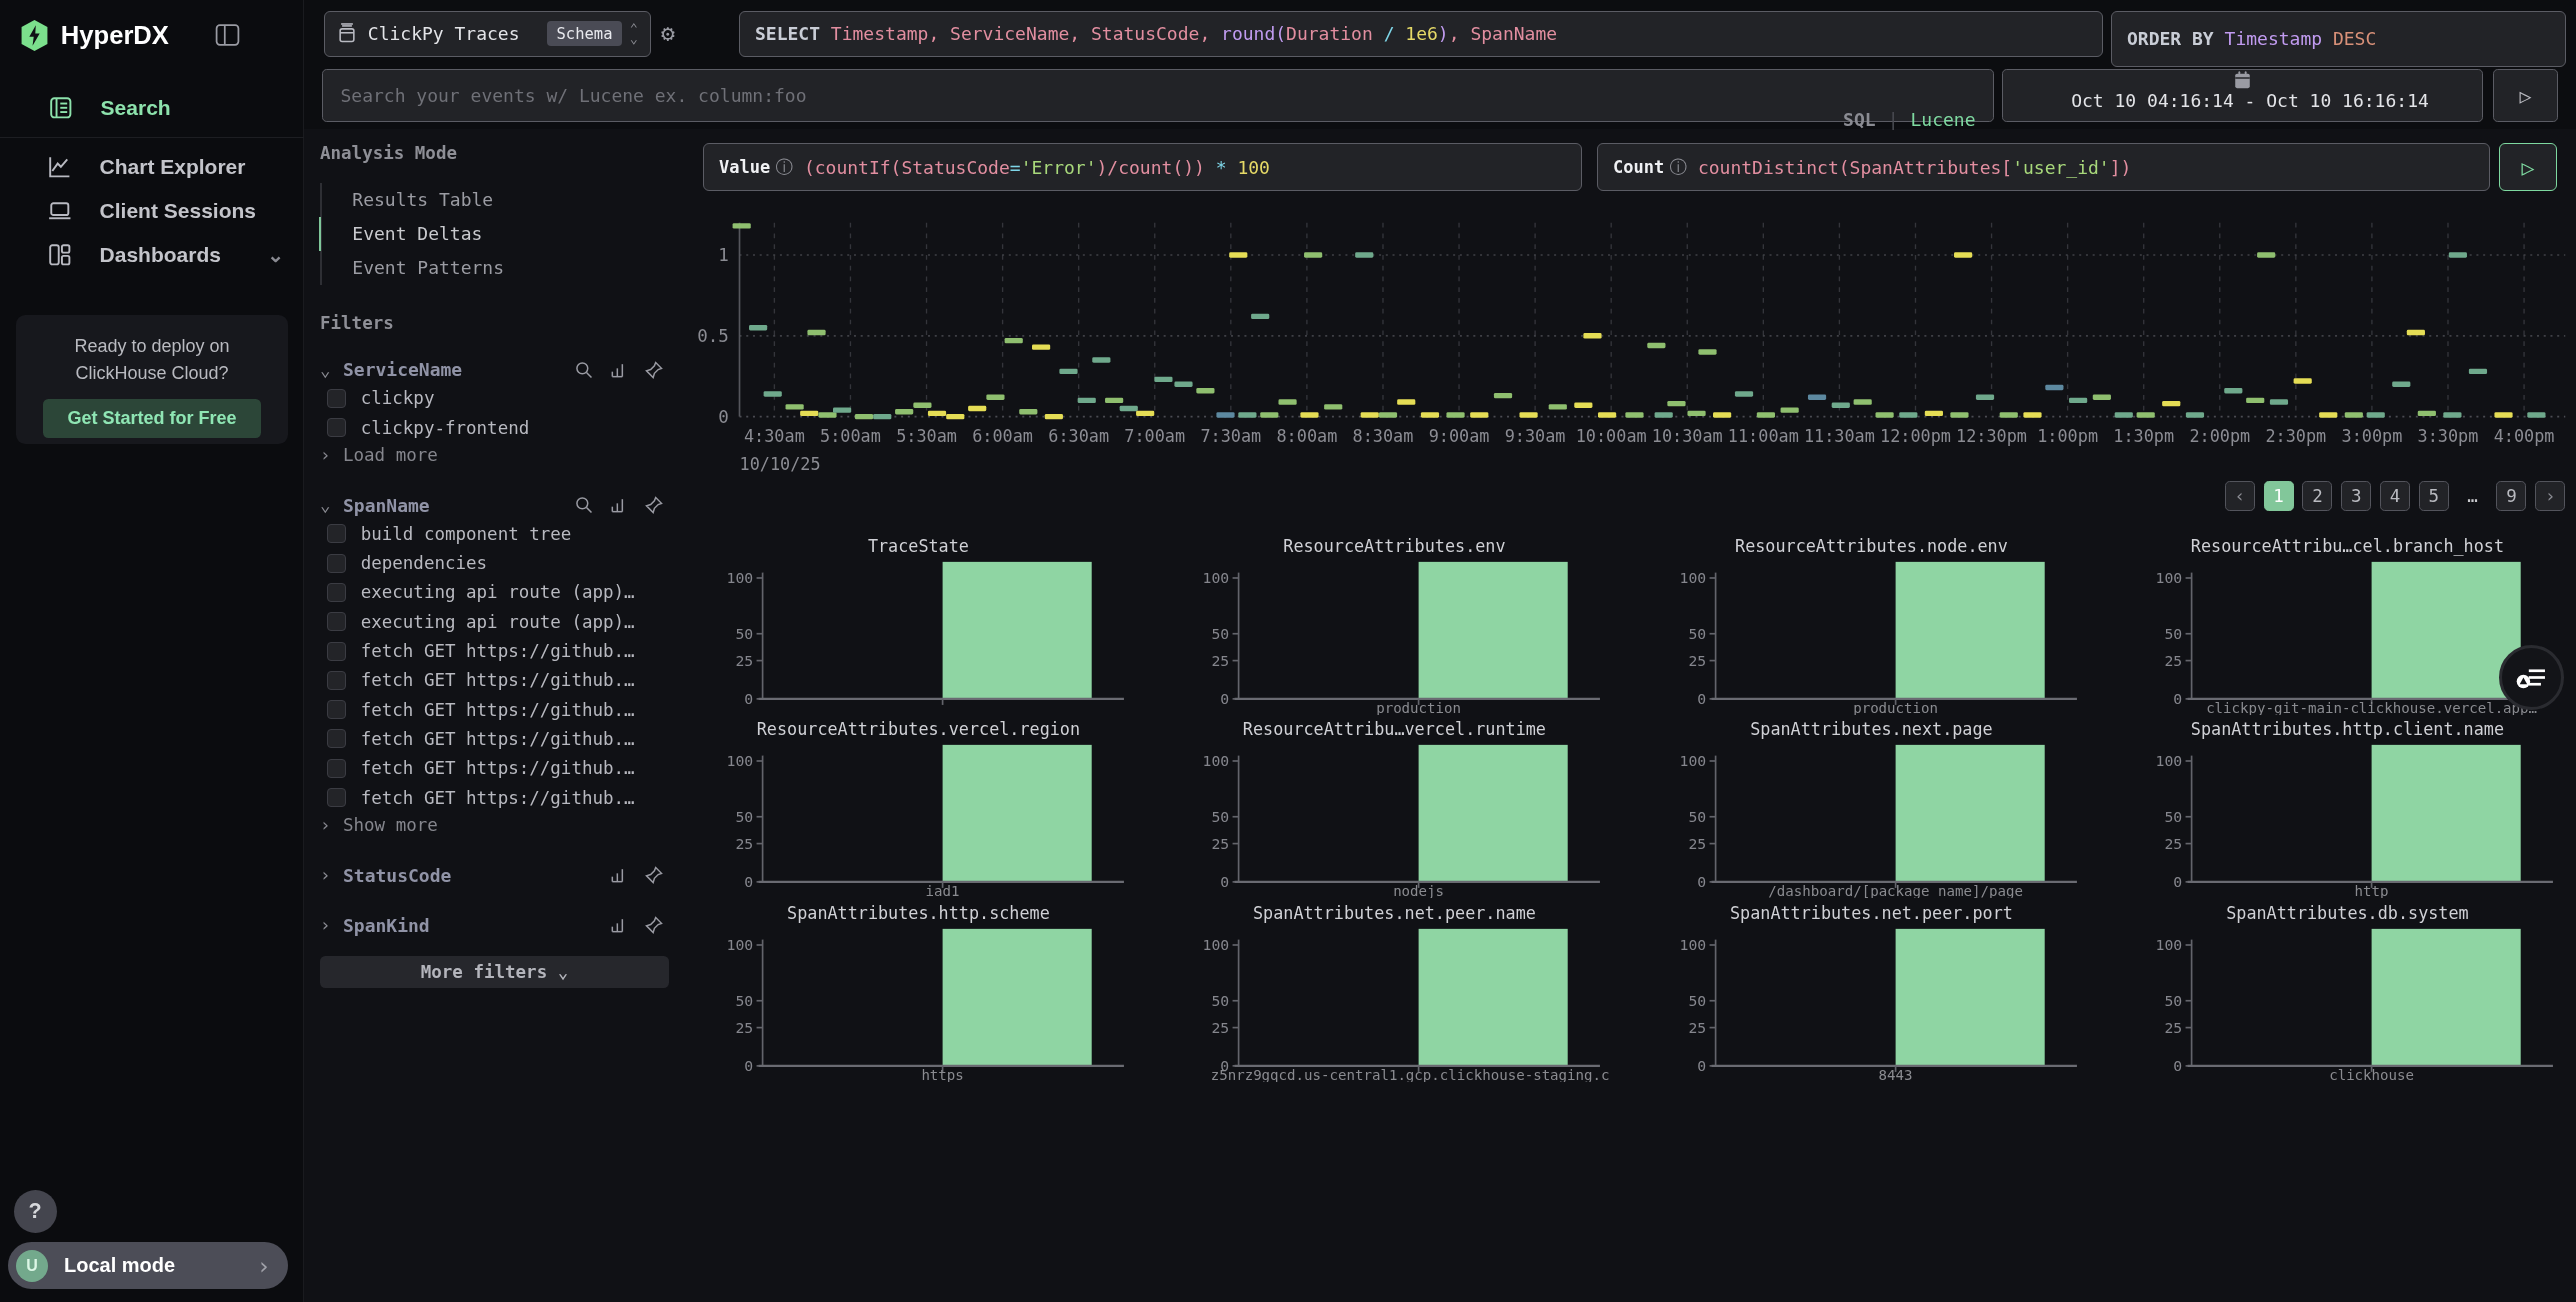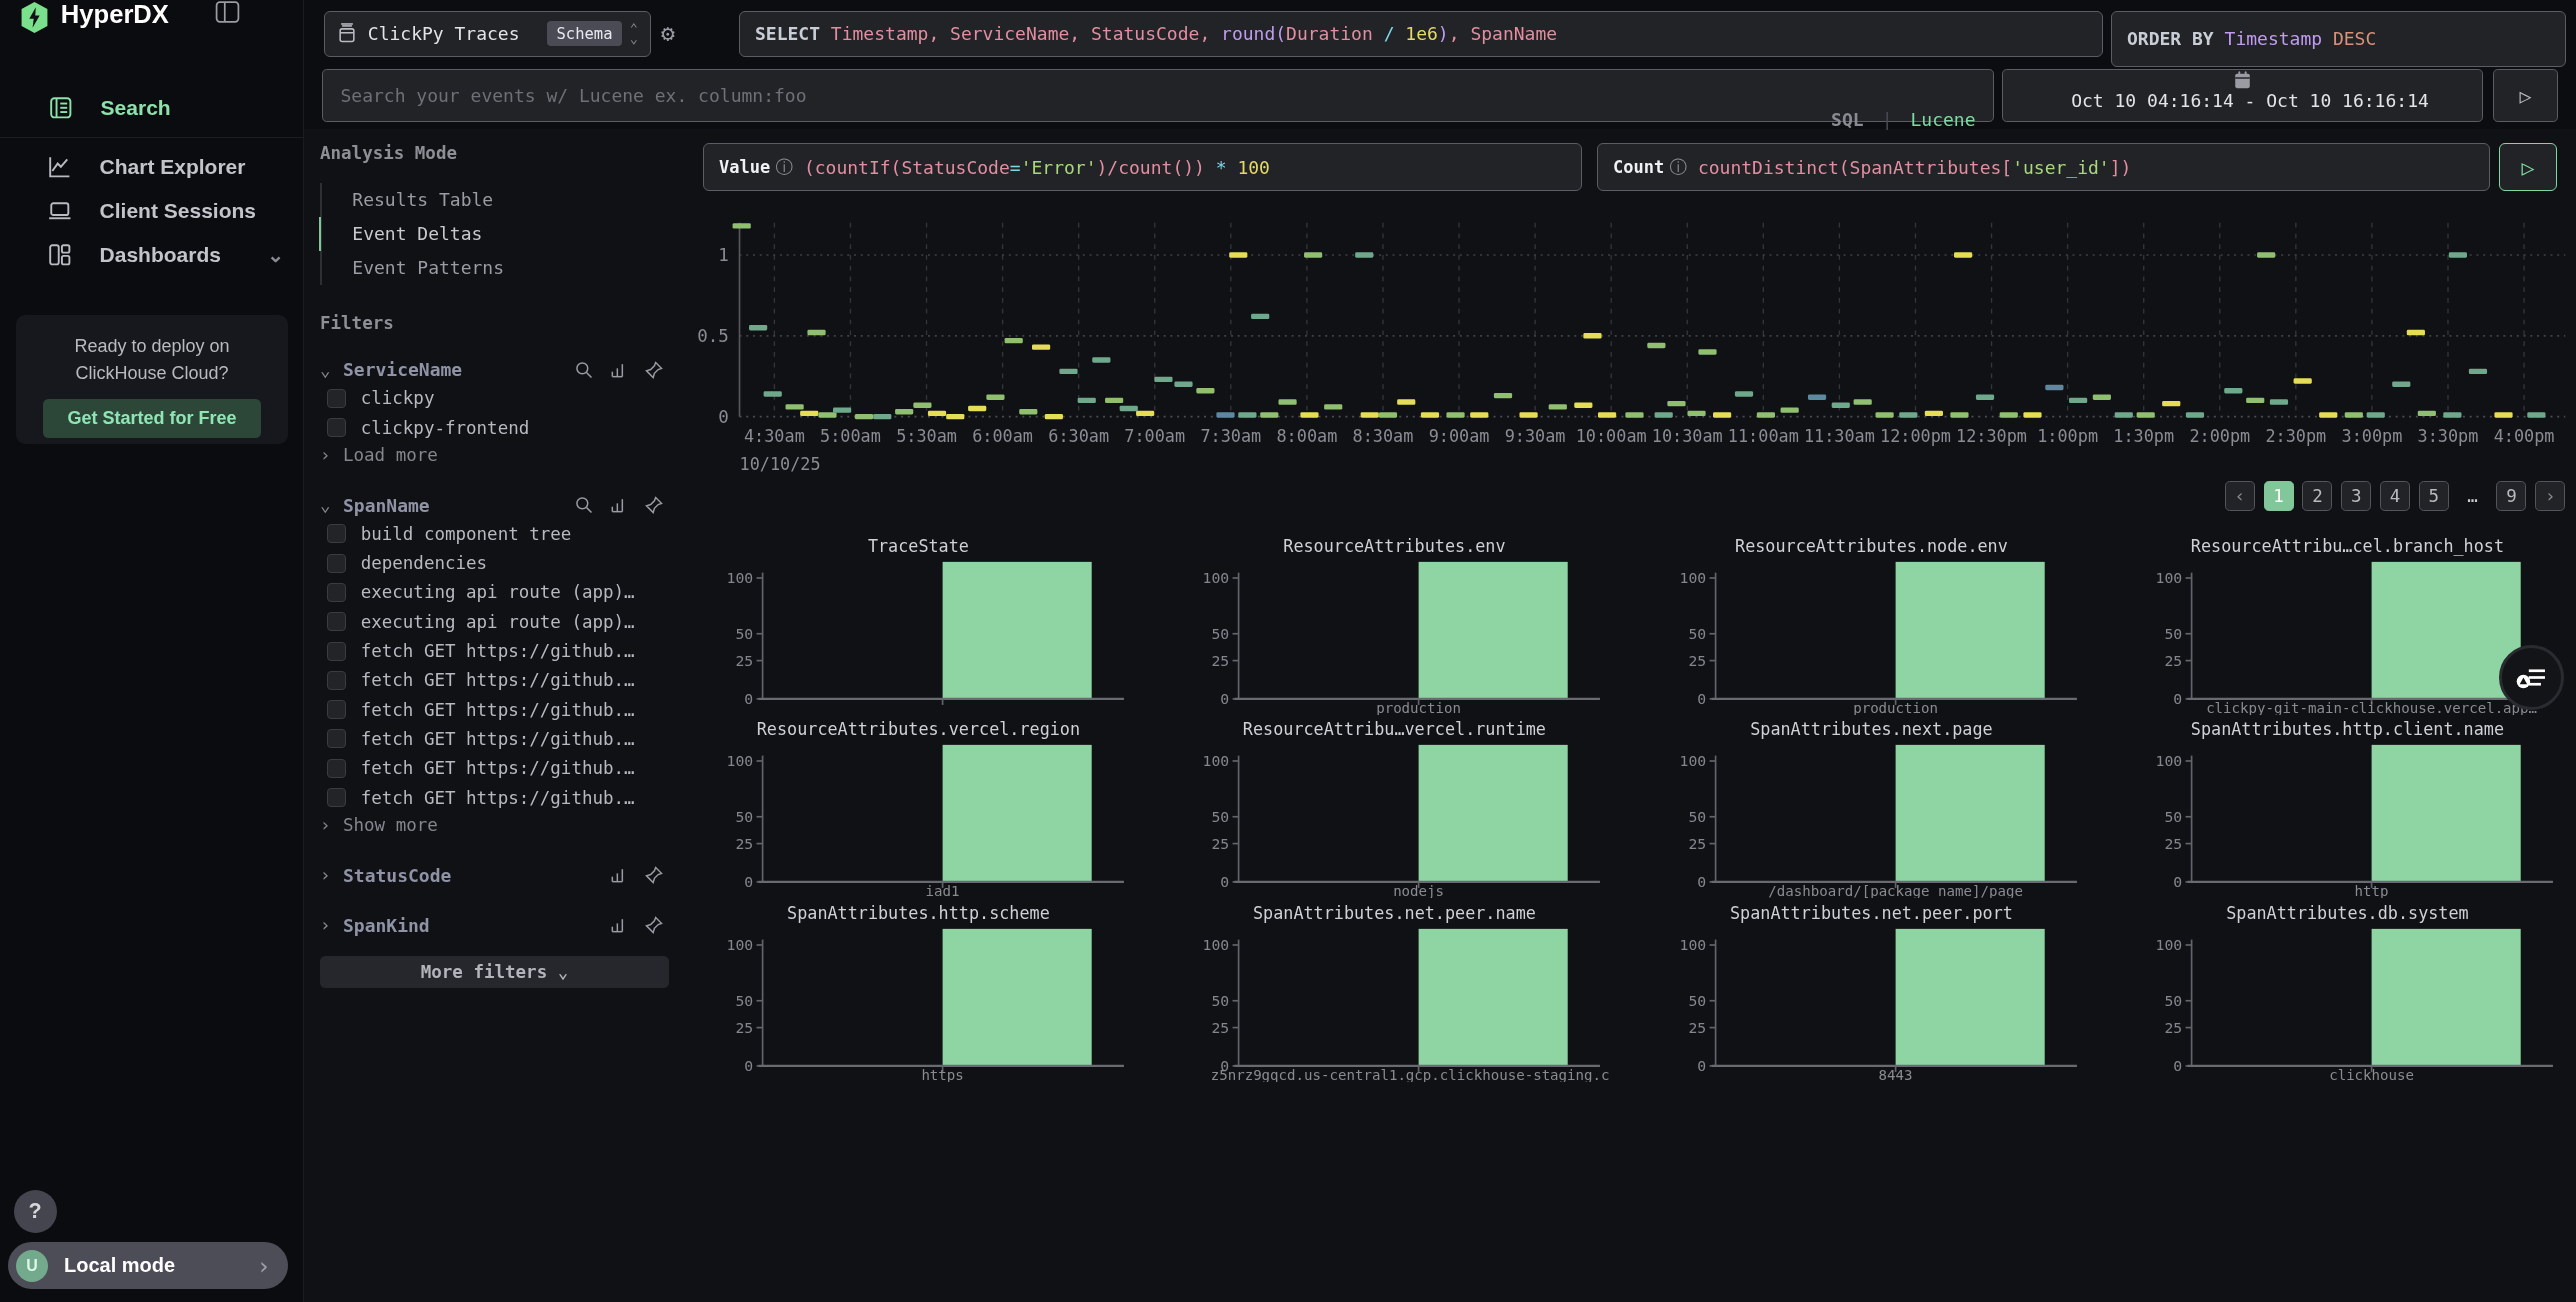--- a/index.html
+++ b/index.html
@@ -23,21 +23,21 @@
   .tok-num { color:#e6da67; }
   .tok-str { color:#a8d87b; }
   .tok-desc { color:#d99179; }
   .badge { background:#4a4b55; color:#e8e9ee; font-size:15.5px; padding:3.4px 9.4px; border-radius:4px; }
   .dim { color:#8a8b92; }
   .placeholder { color:#6f7077; }
   .green { color:#7ed9a0; }
 
   
   .sidebar { position:absolute; left:0; top:0; width:304px; height:1302px; background:#0b0c0f; border-right:1.3px solid #1a1b1f; }
-  .logo-row { position:absolute; left:0; top:0; width:260px; height:70px; display:flex; align-items:flex-start; padding:0 19px; }
+  .logo-row { position:absolute; left:0; top:0; width:260px; height:70px; display:flex; align-items:center; padding:0 19px; }
   .logo-text { font-family:"Liberation Sans",sans-serif; font-weight:bold; font-size:25.6px; color:#ffffff; margin-left:10.8px; flex:1; }
   .nav { position:absolute; left:0; top:86px; width:304px; }
   .nav-item { display:flex; align-items:center; height:44px; padding:0 20px 0 47px; font-family:"Liberation Sans",sans-serif; font-size:21px; color:#c3c4ca; font-weight:600; cursor:pointer; }
   .nav-item .nico { width:27px; height:27px; margin-right:25.6px; color:#b9bac2; flex:none; display:flex; align-items:center; }
   .nav-item.active { color:#8de2ac;padding-left:48px; }
   .nav-item.active .nico { color:#8de2ac; }
   .nav-div { height:1.3px; background:#1d1e22; margin:6.7px 0; }
   .nav-chev { margin-left:auto; color:#8a8b92; font-size:20px; }
   .promo { position:absolute; left:16px; top:315px; width:272px; height:129px; background:#17181d; border-radius:9.4px; text-align:center; padding-top:17.5px; }
   .promo p { font-family:"Liberation Sans",sans-serif; font-size:18px; color:#b9bac0; line-height:27px; }
@@ -170,21 +170,21 @@
   <span class="abs" style="left:661px; top:20px; font-size:23px; color:#9a9ba3; cursor:pointer;">⚙</span>
   <div class="box" style="left:739px; top:10.8px; width:1364px; height:46px; padding:0 15px;">
     <span><span class="tok-kw">SELECT </span><span class="tok-id">Timestamp</span><span class="tok-id">, </span><span class="tok-id">ServiceName</span><span class="tok-id">, </span><span class="tok-id">StatusCode</span><span class="tok-id">, </span><span class="tok-fn">round</span><span class="tok-fn">(</span><span class="tok-id">Duration </span><span class="tok-op">/ </span><span class="tok-num">1e6</span><span class="tok-fn">)</span><span class="tok-id">, </span><span class="tok-id">SpanName</span></span>
   </div>
   <div class="box" style="left:2111px; top:10.8px; width:455px; height:56px; padding:0 15px;">
     <span><span class="tok-kw">ORDER BY </span><span class="tok-fn">Timestamp </span><span class="tok-desc">DESC</span></span>
   </div>
 
   <div class="box" style="left:322px; top:69px; width:1672px; height:53px; padding:0 17.5px; border-radius:4.7px;">
     <span class="placeholder">Search your events w/ Lucene ex. column:foo</span>
-    <span style="margin-left:auto; display:flex; gap:18px; align-items:center;margin-top:48px;">
+    <span style="margin-left:auto; display:flex; gap:12px; align-items:center;margin-top:48px;">
       <span class="dim" style="font-weight:bold;">SQL</span>
       <span style="color:#4a4b52;">|</span>
       <span class="green">Lucene</span>
     </span>
   </div>
   <div class="box" style="left:2002px; top:69px; width:481px; height:53px; padding:0 17.5px; border-radius:4.7px;flex-direction:column;">
     <svg width="19" height="20" viewBox="0 0 20 22">
       <rect x="2" y="4" width="16" height="16" rx="2" fill="#9a9ba3"></rect>
         <rect x="2" y="8" width="16" height="1.6" fill="#222327"></rect>
         <rect x="5.5" y="1.5" width="2" height="4" rx="1" fill="#9a9ba3"></rect>

